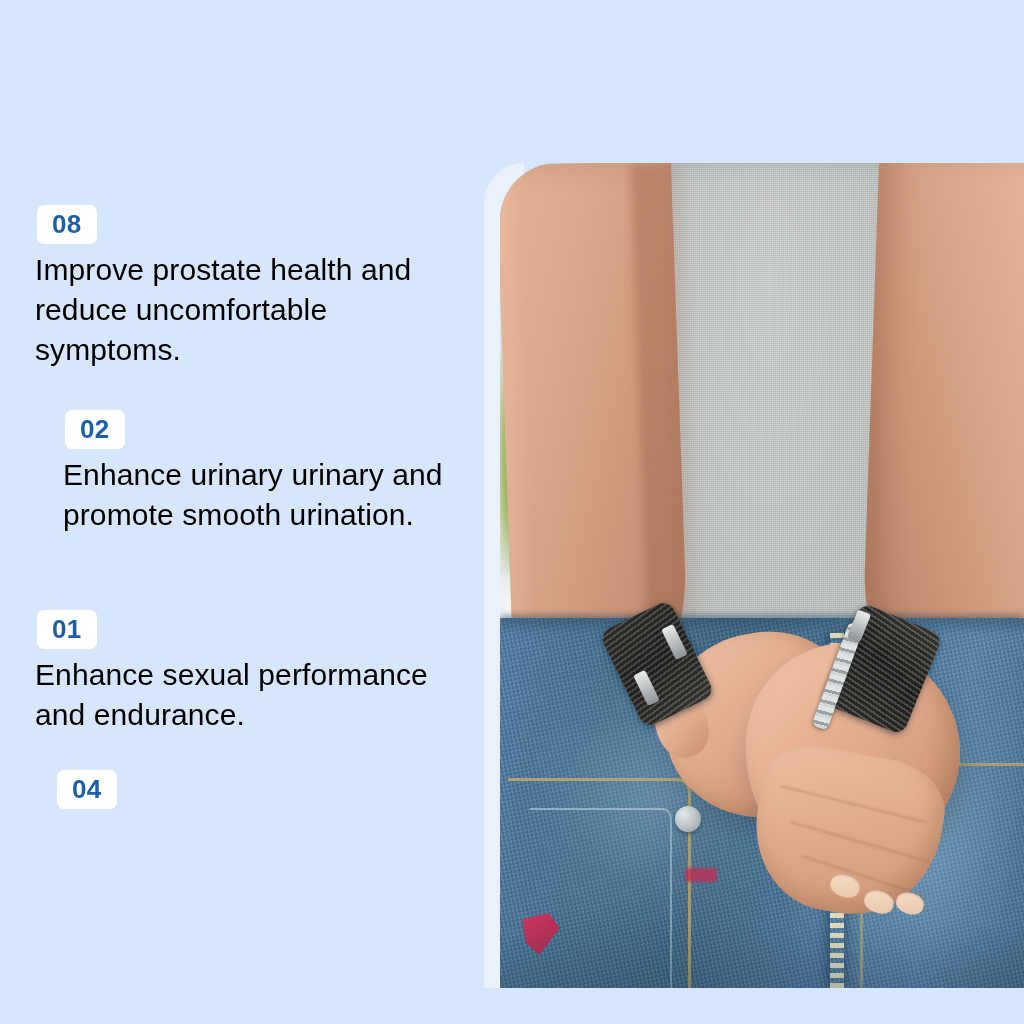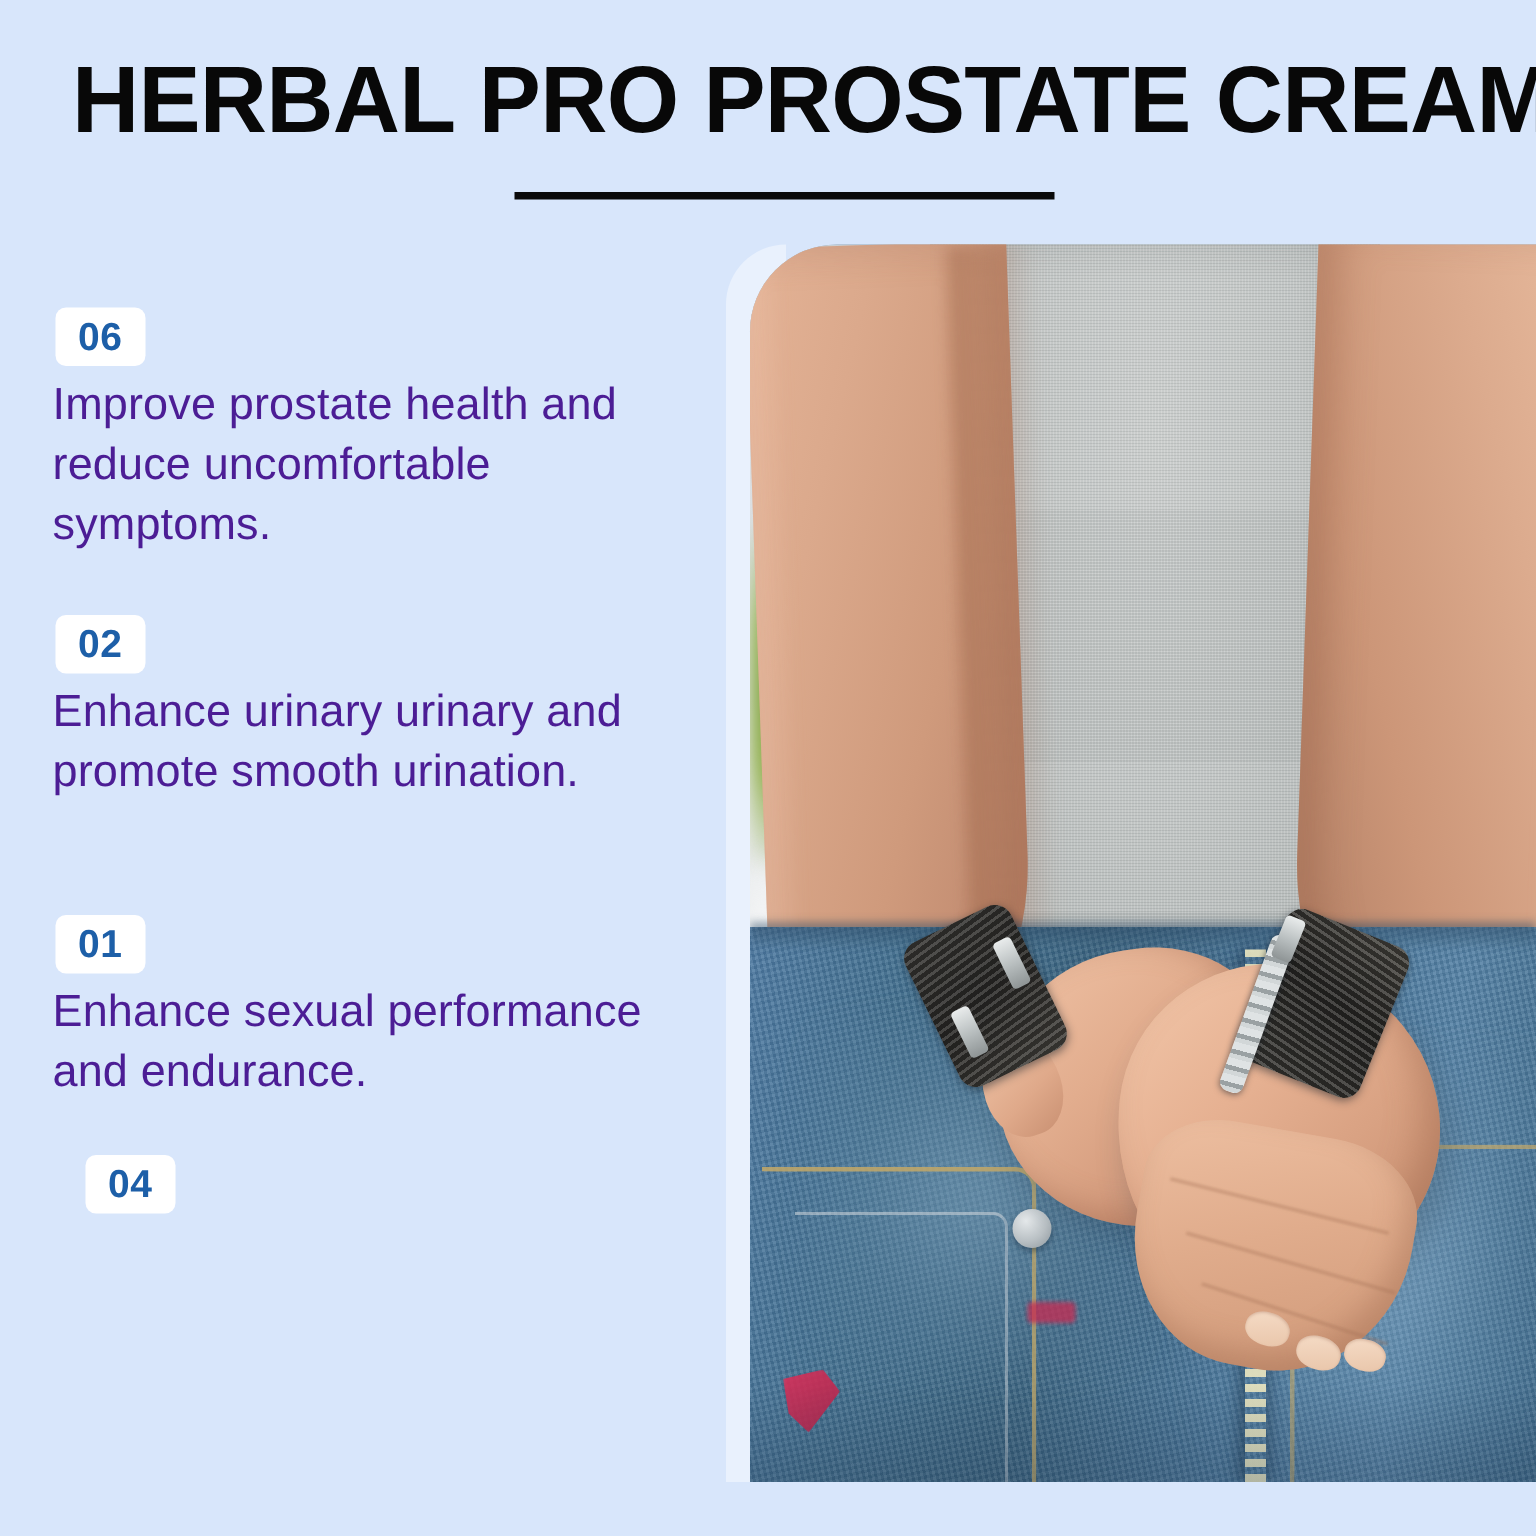--- a/index.html
+++ b/index.html
@@ -74,29 +74,29 @@
     font-weight: bold;
     line-height: 30px;
     color: #1d5fa8;
     letter-spacing: 0.3px;
   }
   .feature-text {
     margin: 6px 0 0 0;
     padding-left: 2px;
     font-size: 30px;
     line-height: 40px;
-    color: #4c1d95;
+    color: #000000;
     font-weight: normal;
     letter-spacing: 0.1px;
   }
   .badge-wrap { padding-left: 37px; }
   .text-wrap  { padding-left: 33px; }
 
   #feature-1 { top: 0px; }
-  #feature-2 { top: 205px; }
+  #feature-2 { top: 205px; padding-left: 28px; }
   #feature-3 { top: 405px; }
   #feature-4 { top: 565px; padding-left: 20px; }
 
   
   #photo-band {
     position: absolute;
     left: 484px;
     top: 163px;
     width: 40px;
     height: 825px;
@@ -341,30 +341,26 @@
   #ph-shadow-bottom {
     left: 0; top: 760px; width: 524px; height: 65px;
     background: linear-gradient(180deg, rgba(25,45,70,0.0) 0%, rgba(25,45,70,0.22) 100%);
   }
 </style>
 </head>
 <body>
 
 <div id="poster">
 
-  <div id="title-block">
-    <div id="poster-title">HERBAL PRO PROSTATE CREAM</div>
-    <div id="title-rule"></div>
-  </div>
 
   <div id="features">
 
     <div class="feature" id="feature-1">
       <div class="badge-wrap">
-        <span class="feature-badge">06</span>
+        <span class="feature-badge">08</span>
       </div>
       <div class="text-wrap">
         <p class="feature-text">Improve prostate health and reduce uncomfortable symptoms.</p>
       </div>
     </div>
 
     <div class="feature" id="feature-2">
       <div class="badge-wrap">
         <span class="feature-badge">02</span>
       </div>

